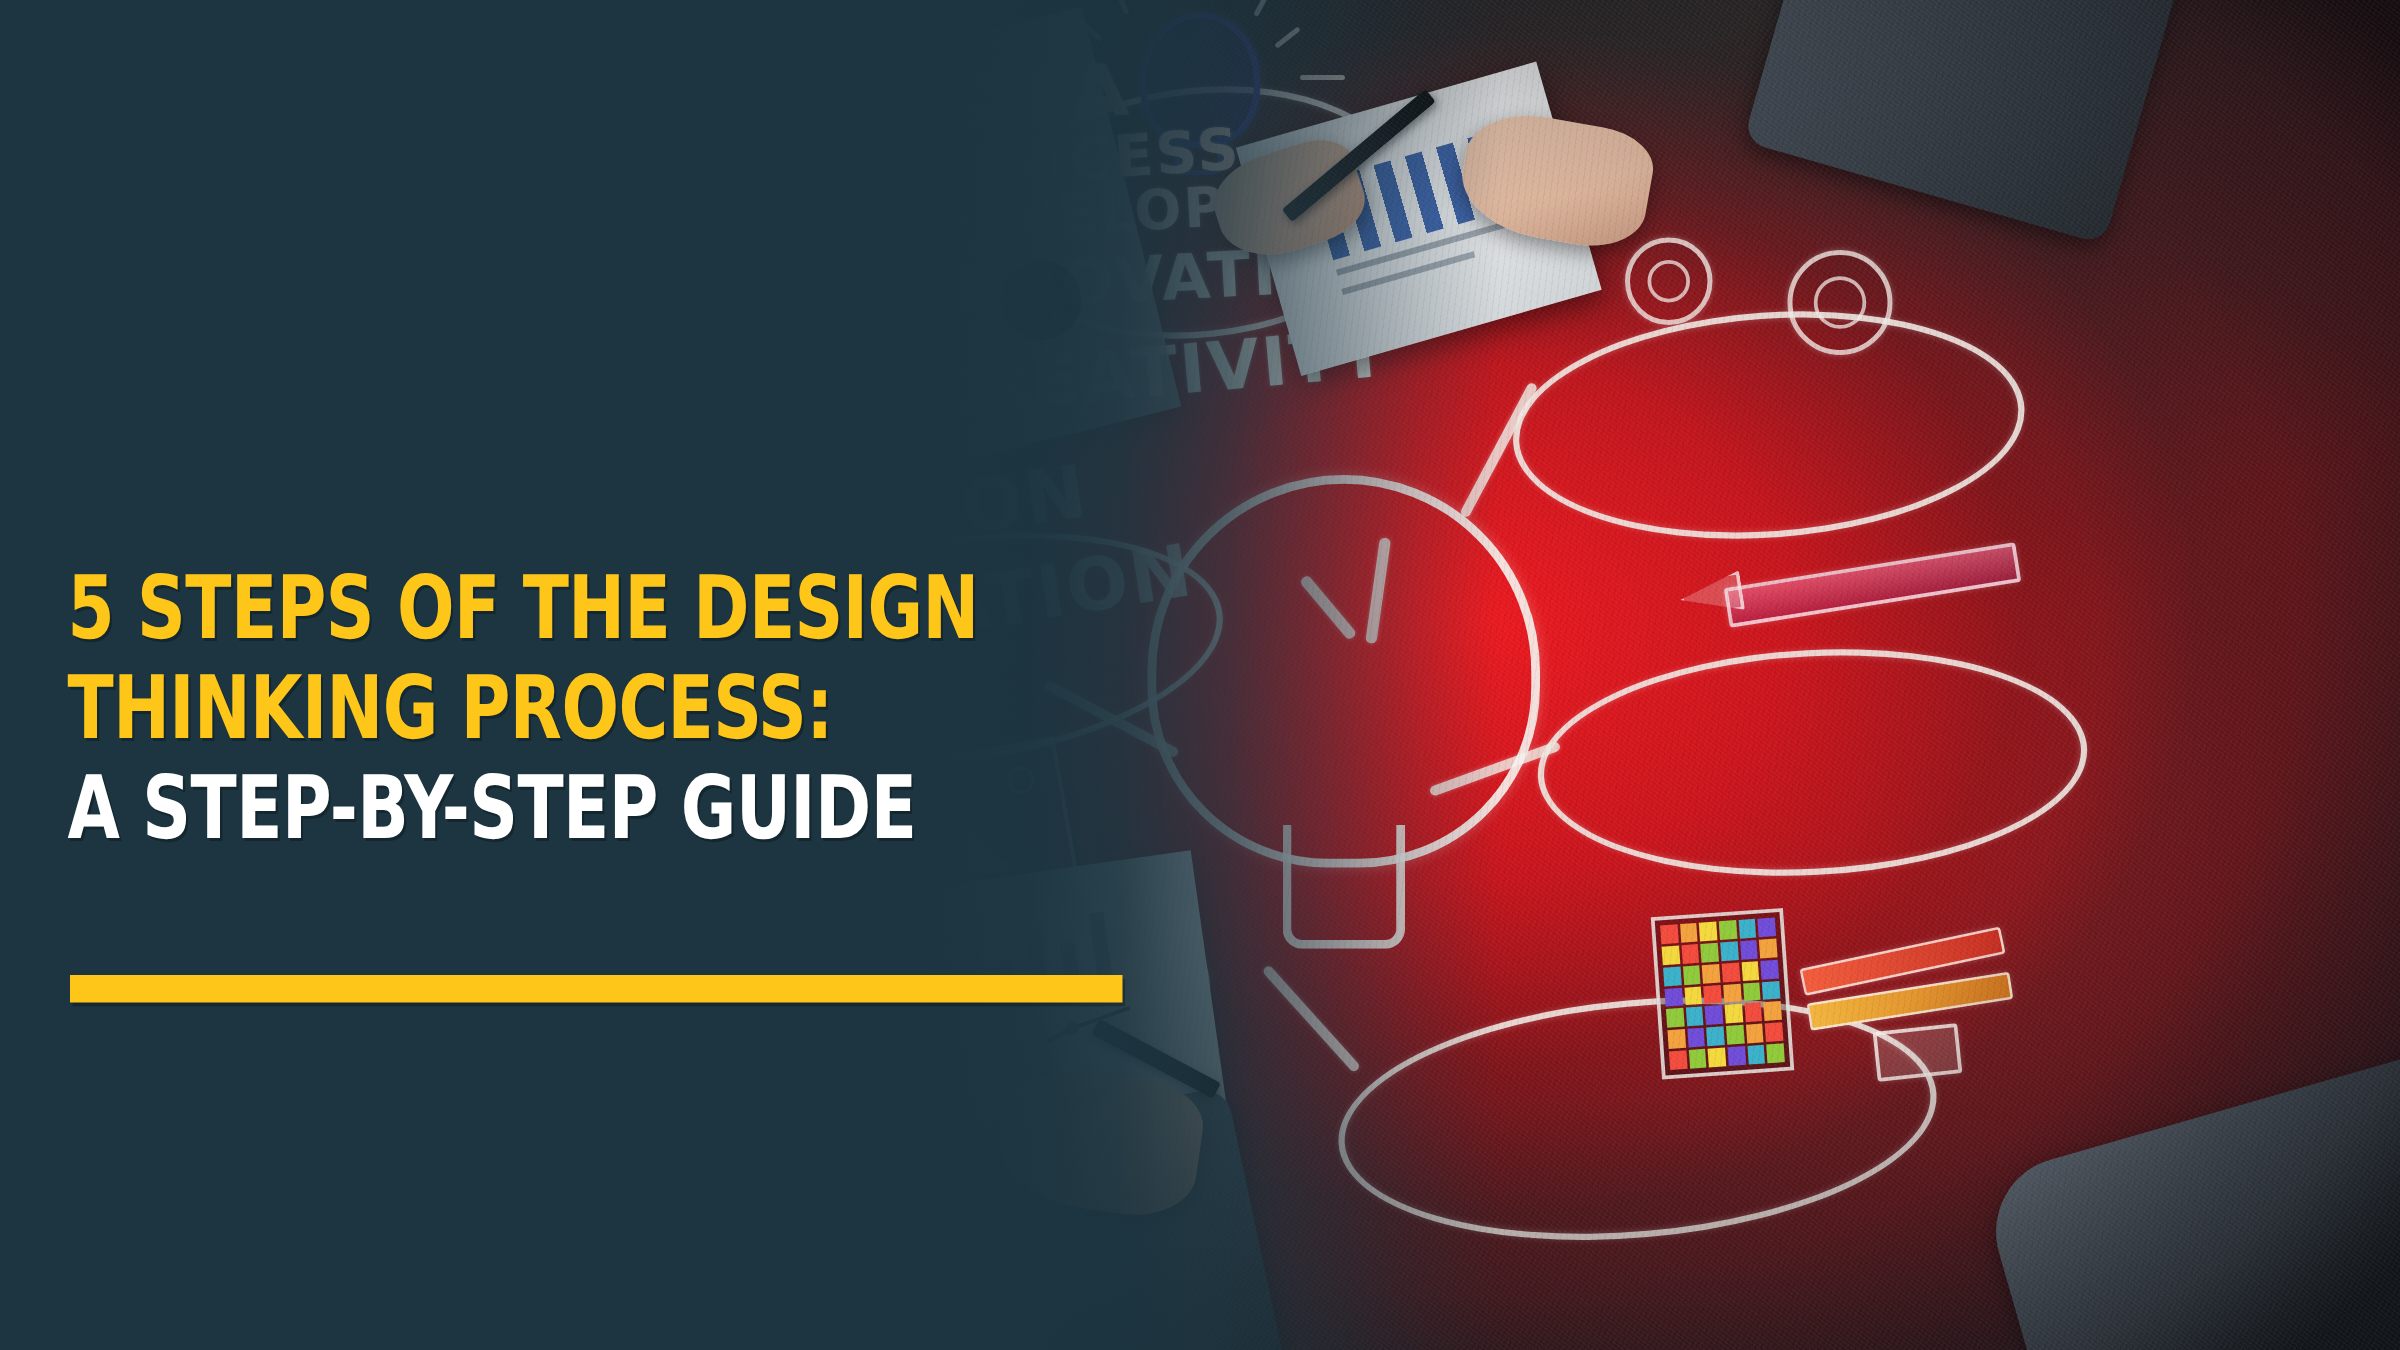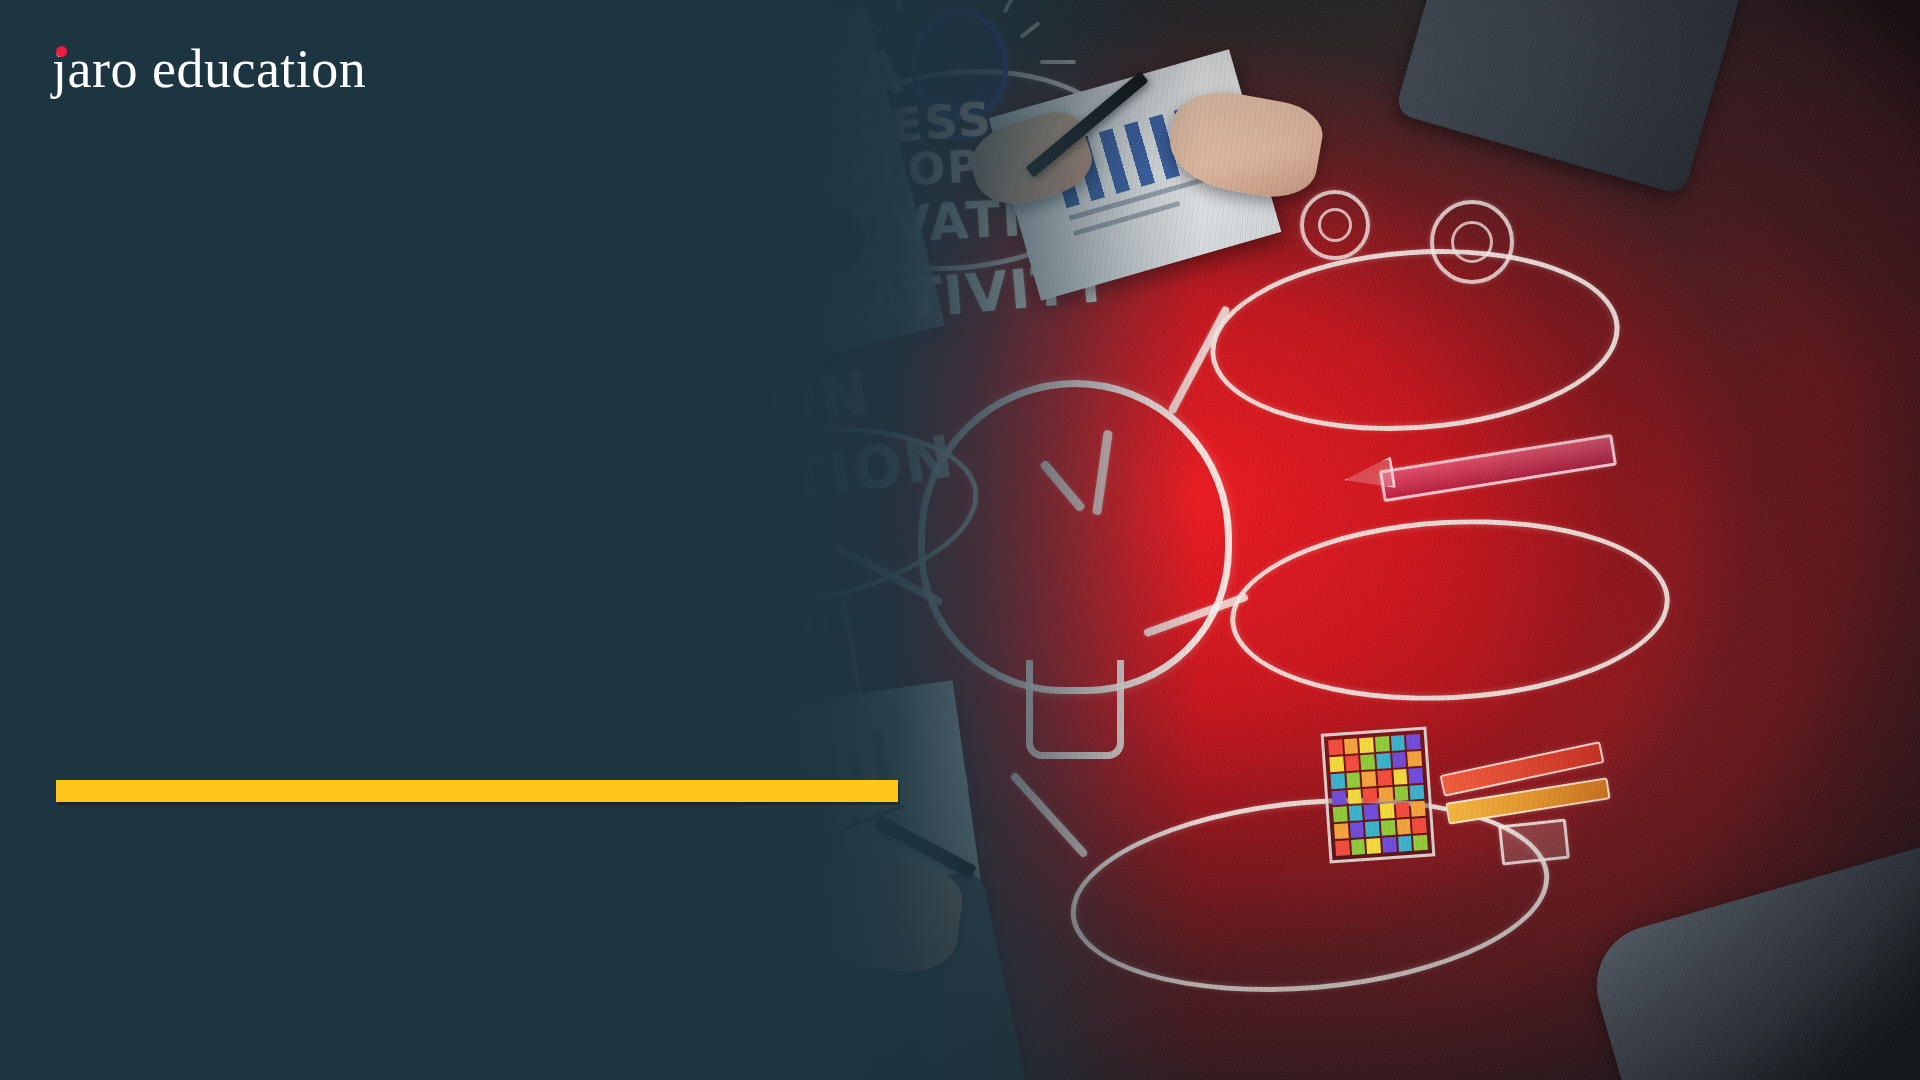--- a/index.html
+++ b/index.html
@@ -405,22 +405,23 @@
                   background: radial-gradient(circle at 50% 40%, #2e3338 0 42%, transparent 43%);"></div>
     </div>
 
     <div class="vig"></div>
   </div>
 
   <div class="photo-fade" style="left:740px;"></div>
 
   <div class="panel">
 
-    <div class="logo">
-      <span class="dot"></span>
-      <span>jaro education</span>
-    </div>
-
+
+    <div class="headline">
+      <div class="hl-line hl-yellow">5 STEPS OF THE DESIGN</div>
+      <div class="hl-line hl-yellow">THINKING PROCESS:</div>
+      <div class="hl-line hl-white">A STEP-BY-STEP GUIDE</div>
+    </div>
 
     <div class="rule"></div>
   </div>
 
 </div>
 
 </body></html>

